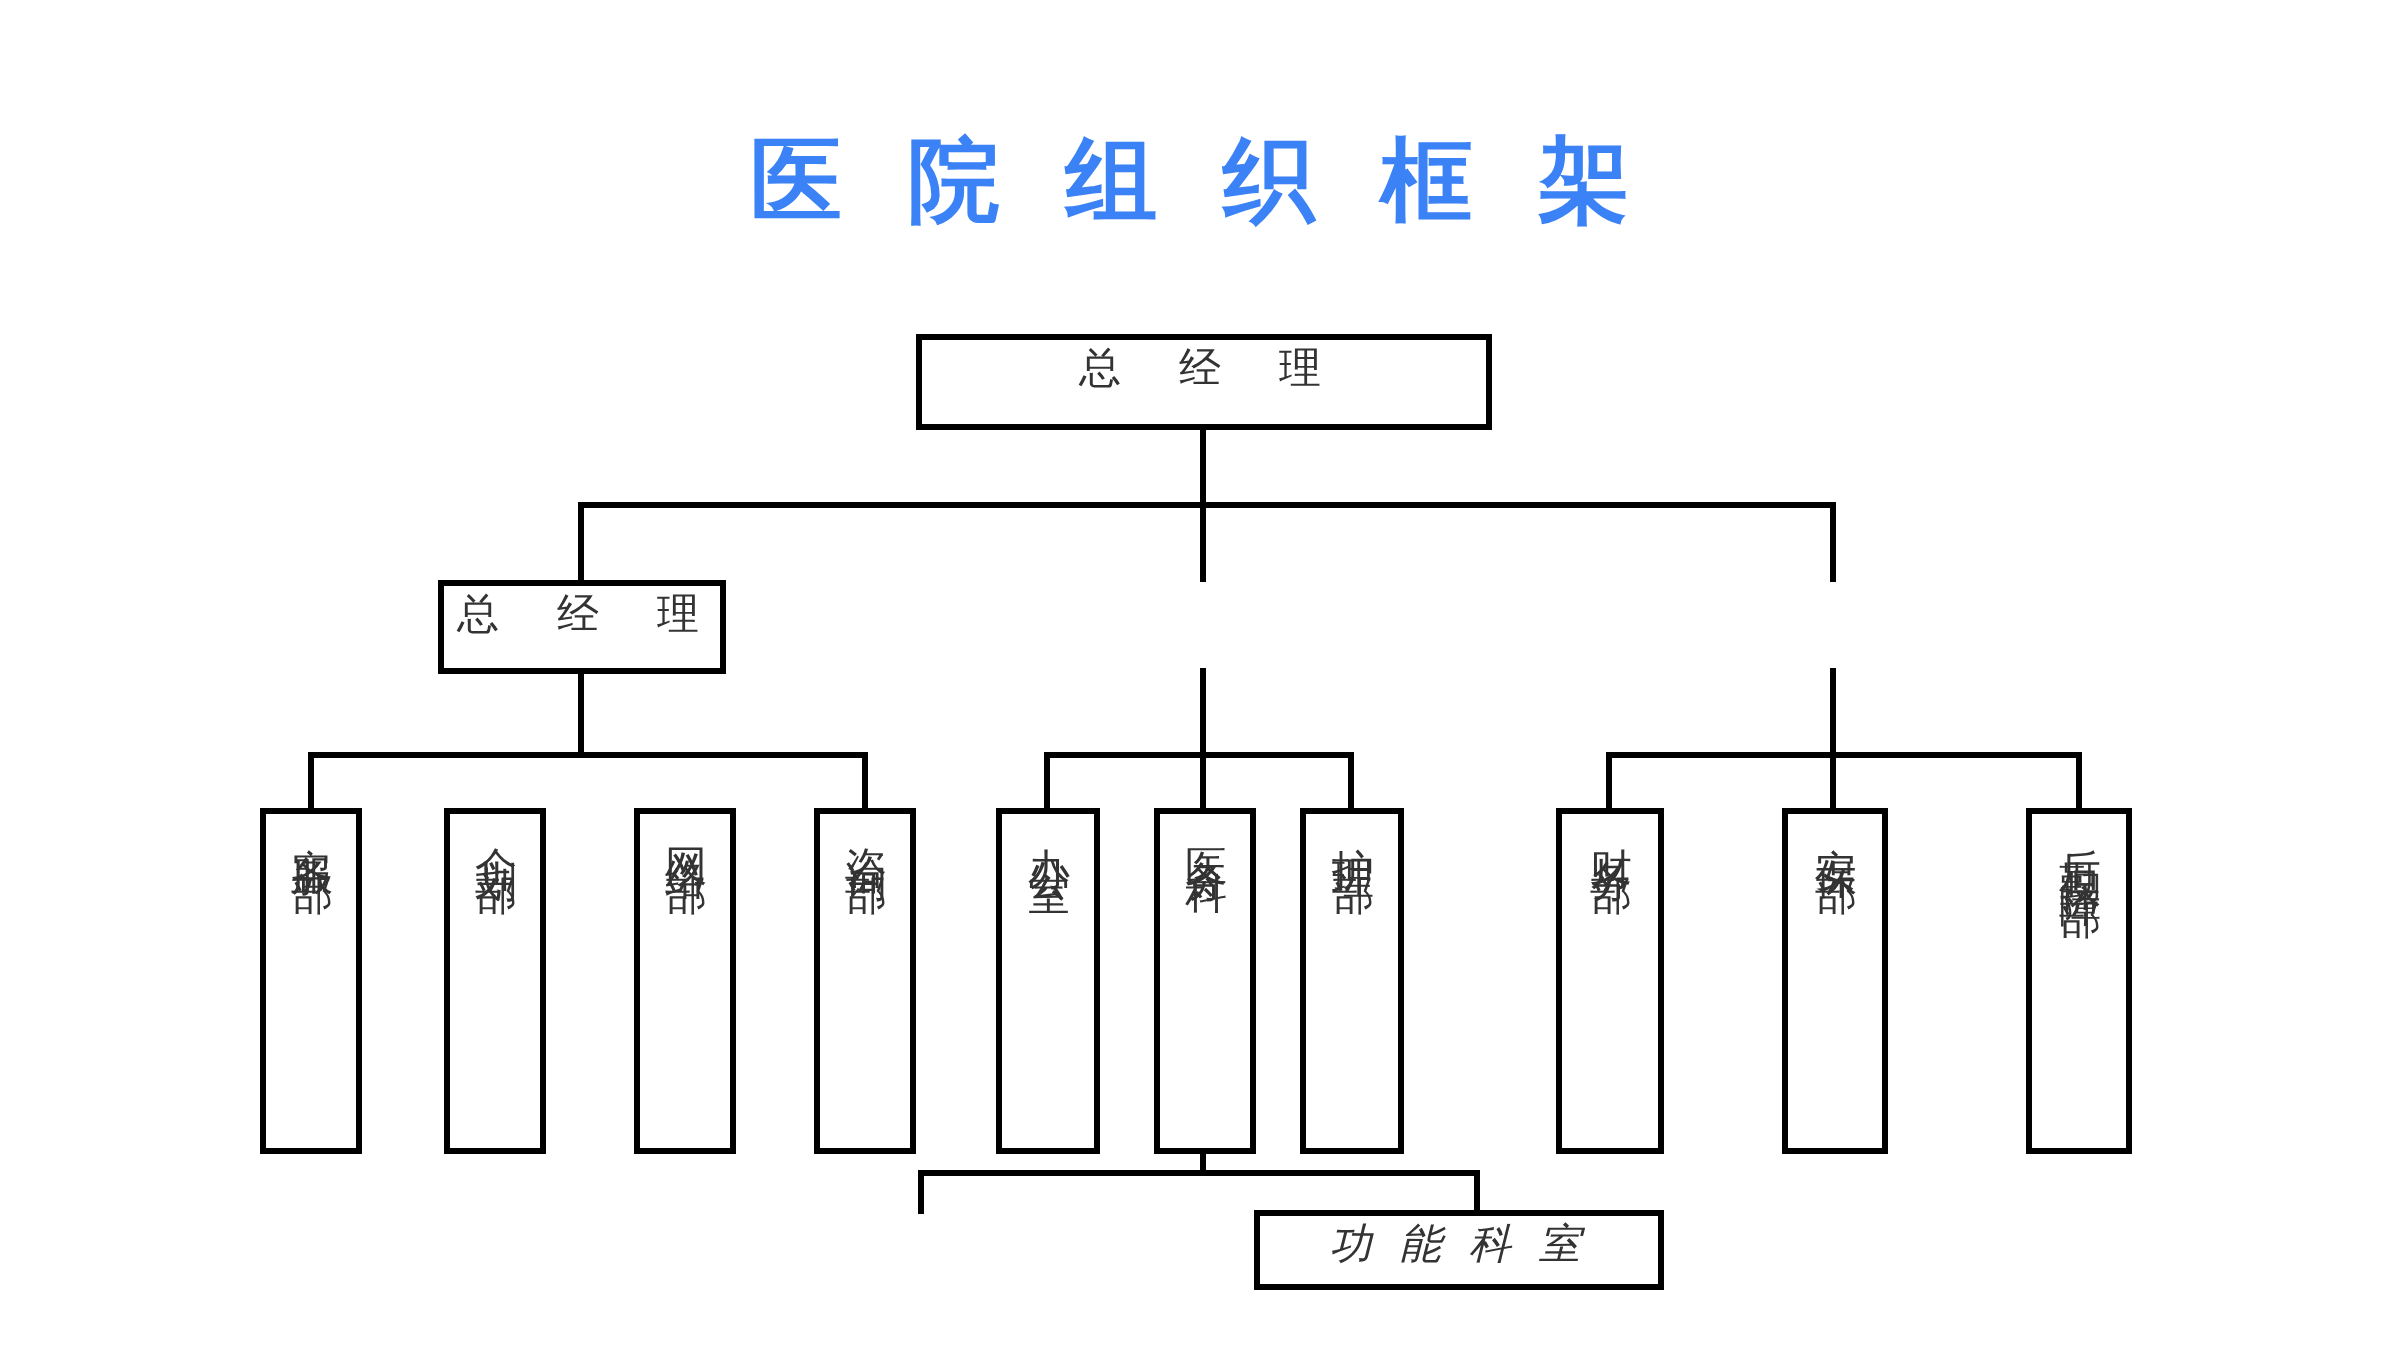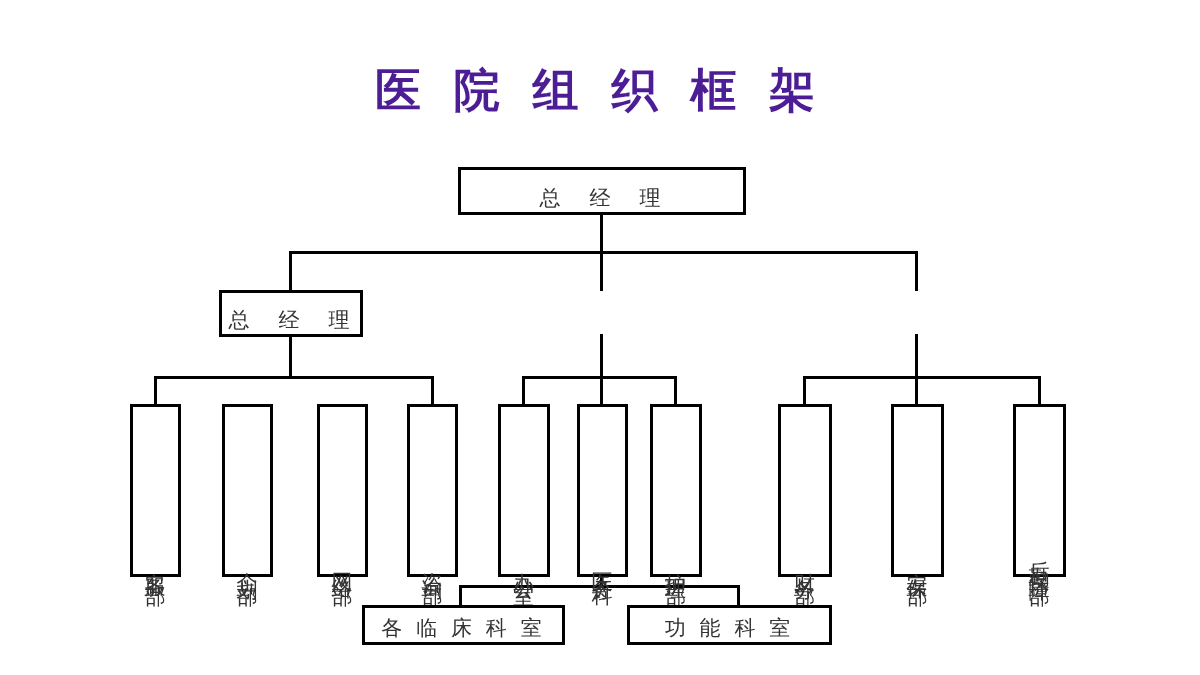--- a/index.html
+++ b/index.html
@@ -7,25 +7,25 @@
   body {
     width: 1200px; height: 675px; overflow: hidden;
     font-family: "Liberation Sans", "DejaVu Sans", sans-serif;
   }
   .slide {
     position: relative; width: 1200px; height: 675px; background: #ffffff;
   }
   .title {
     position: absolute; left: 0; top: 60px; width: 1200px;
     text-align: center; font-size: 46px; font-weight: bold;
-    letter-spacing: 10px; color: #4c1d95; white-space: nowrap;
+    letter-spacing: 10px; color: #3b82f6; white-space: nowrap;
   }
   .node {
     position: absolute; border: 3px solid #000; background: #fff;
-    display: flex; align-items: flex-end; justify-content: center;
+    display: flex; align-items: flex-start; justify-content: center;
     color: #333; font-size: 21px;
   }
   .node.h span { white-space: nowrap; letter-spacing: 4px; }
   .node.v span {
     writing-mode: vertical-rl; text-orientation: upright;
     letter-spacing: 6px; line-height: 1;
   }
   .line { position: absolute; background: #000; }
 </style>
 </head>
@@ -98,20 +98,17 @@
   <div class="node v" style="left:778px; top:404px; width:54px; height:173px;">
     <span>财务部</span>
   </div>
   <div class="node v" style="left:891px; top:404px; width:53px; height:173px;">
     <span>安保部</span>
   </div>
   <div class="node v" style="left:1013px; top:404px; width:53px; height:173px;">
     <span>后勤保障部</span>
   </div>
 
-  <div class="node h" style="left:362px; top:605px; width:203px; height:40px;">
-    <span>各 临 床 科 室</span>
-  </div>
-  <div class="node h" style="left:627px; top:605px; width:205px; height:40px;">
+  <div class="node h" style="left:627px; top:605px; width:205px; height:40px;font-style:italic;">
     <span>功 能 科 室</span>
   </div>
 
 </div>
 
 </body></html>

